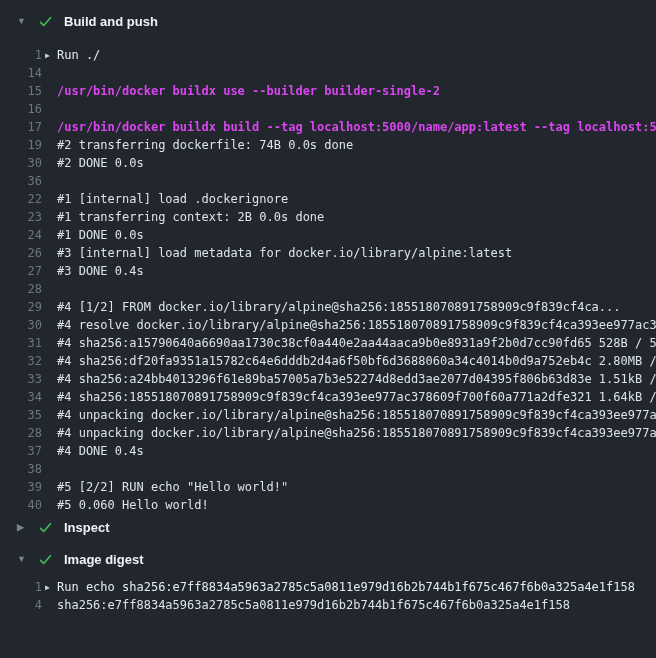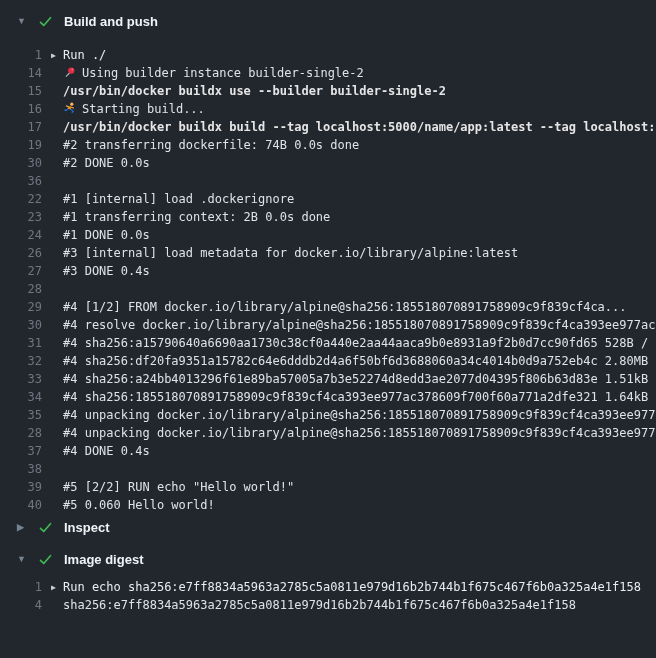--- a/index.html
+++ b/index.html
@@ -26,22 +26,22 @@
   .loglines{display:block;}
   .bp-lines{margin-top:12px;}
   .id-lines{margin-top:6px;}
   .hdr-inspect{margin-top:0px;}
   .hdr-digest{margin-top:6px;}
   .row{display:flex;height:18px;line-height:18px;font-size:12px;}
   .num{
     width:42px;flex:none;text-align:right;color:#6e7681;
     cursor:pointer;user-select:none;
   }
-  .txt{margin-left:21px;white-space:pre;color:#dde3ea;}
-  .cmd{color:#e5e5e5;font-weight:bold;}
+  .txt{margin-left:15px;white-space:pre;color:#dde3ea;}
+  .cmd{color:#d946ef;font-weight:bold;}
   .runline .txt{color:#e6edf3;}
   .run-chevron{
     display:inline-block;width:10px;margin-left:-12px;margin-right:2px;
     color:#c9d1d9;font-size:8px;vertical-align:1px;cursor:pointer;
   }
   .emoji{
     display:inline-flex;width:13px;height:13px;margin-right:6px;
     vertical-align:-2px;
   }
   .emoji svg{width:13px;height:13px;}
@@ -60,40 +60,27 @@
         </span>
         <span class="lbl">Build and push</span>
       </div>
       <div class="loglines bp-lines">
         <div class="row runline">
           <span class="num">1</span>
           <span class="txt"><span class="run-chevron">▶</span><span>Run ./</span></span>
         </div>
         <div class="row">
           <span class="num">14</span>
-          <span class="txt"><span class="emoji"><svg viewBox="0 0 16 16">
-                <line x1="3.6" y1="13" x2="8.6" y2="8" stroke="#aab4bf" stroke-width="1.4"></line>
-                <circle cx="10.2" cy="5.6" r="3.9" fill="#dd2e44"></circle>
-                <circle cx="11.5" cy="4.3" r="1.1" fill="#f4707f"></circle>
-              </svg></span><span>Using builder instance builder-single-2</span></span>
         </div>
         <div class="row">
           <span class="num">15</span>
           <span class="txt cmd"><span>/usr/bin/docker buildx use --builder builder-single-2</span></span>
         </div>
         <div class="row">
           <span class="num">16</span>
-          <span class="txt"><span class="emoji"><svg viewBox="0 0 16 16" fill="none">
-                <circle cx="10.8" cy="2.7" r="2" fill="#ffb85f"></circle>
-                <path d="M6.3 5.6 L10.4 5.1 L9.5 9.2 L5.7 8.3 Z" fill="#f4900c"></path>
-                <path d="M9.4 9 L12.4 11.4 L10.9 13.3" stroke="#1c6dd0" stroke-width="1.6"></path>
-                <path d="M6.4 8.4 L3.9 10.5 L1.6 9.7" stroke="#1c6dd0" stroke-width="1.6"></path>
-                <path d="M7 5.9 L3.6 4.7" stroke="#ffb85f" stroke-width="1.3"></path>
-                <path d="M10 6.3 L13.4 7.6" stroke="#ffb85f" stroke-width="1.3"></path>
-              </svg></span><span>Starting build...</span></span>
         </div>
         <div class="row">
           <span class="num">17</span>
           <span class="txt cmd"><span>/usr/bin/docker buildx build --tag localhost:5000/name/app:latest --tag localhost:50</span></span>
         </div>
         <div class="row">
           <span class="num">19</span>
           <span class="txt"><span>#2 transferring dockerfile: 74B 0.0s done</span></span>
         </div>
         <div class="row">

